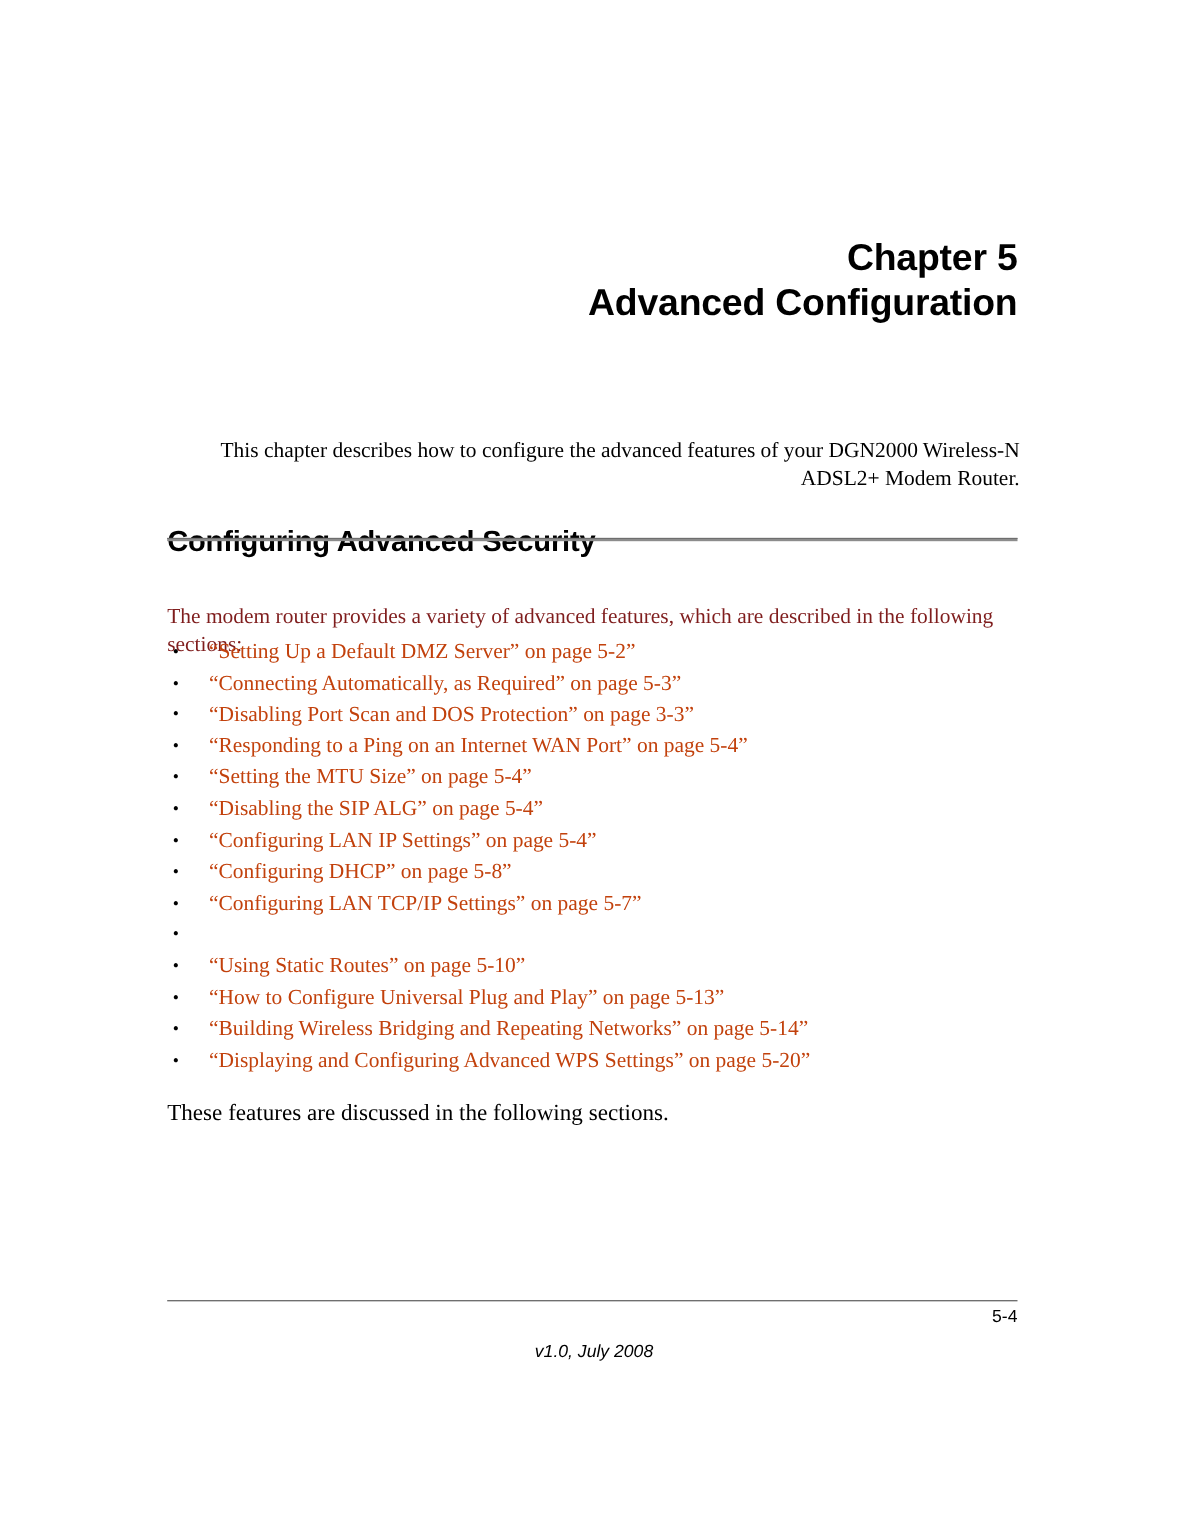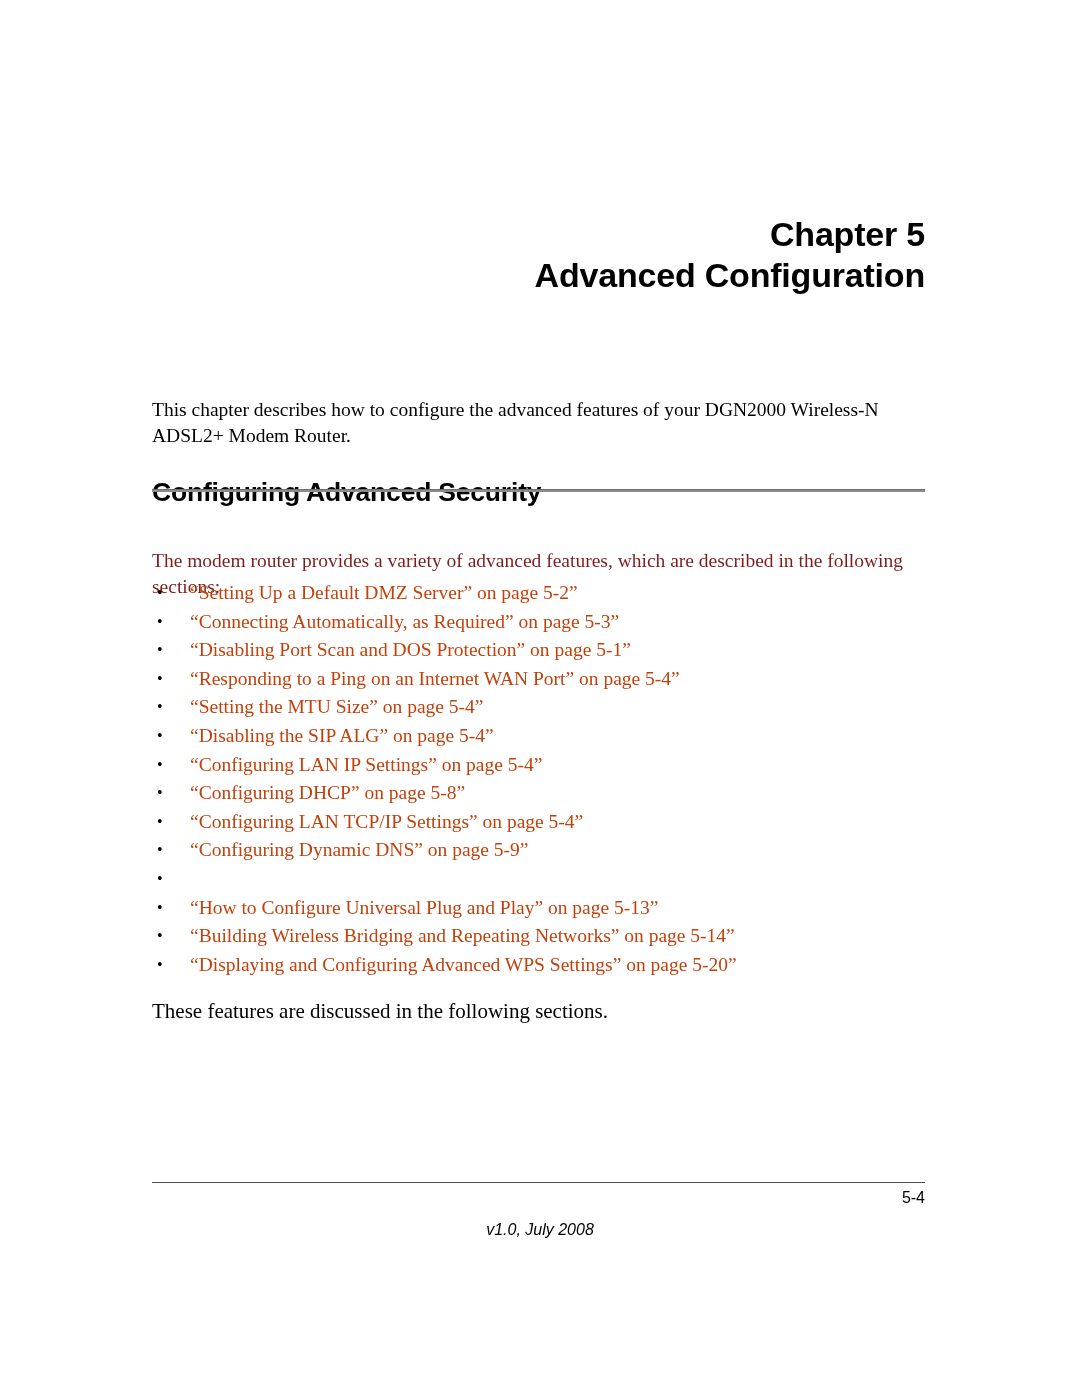--- a/index.html
+++ b/index.html
@@ -43,21 +43,21 @@
   .chapter-title .chapter-num { }
 
   
   .intro-para {
     position: absolute;
     left: 152px;
     top: 377px;
     width: 775px;
     font-size: 19.5px;
     line-height: 26px;
-    text-align: left;
+    text-align: right;
     color: #000000;
   }
 
   
   .section-heading {
     position: absolute;
     left: 152px;
     top: 455px;
     width: 775px;
     font-family: "Liberation Sans", "DejaVu Sans", sans-serif;
@@ -179,29 +179,29 @@
   <p class="intro-para">This chapter describes how to configure the advanced features of your DGN2000 Wireless-N ADSL2+ Modem Router.</p>
 
   <h2 class="section-heading">Configuring Advanced Security</h2>
   <div class="section-rule"></div>
 
   <p class="lead-para">The modem router provides a variety of advanced features, which are described in the following sections:</p>
 
   <ul class="link-list">
     <li><span class="bullet">•</span><a class="xref" href="#">“Setting Up a Default DMZ Server” on page 5-2”</a></li>
     <li><span class="bullet">•</span><a class="xref" href="#">“Connecting Automatically, as Required” on page 5-3”</a></li>
-    <li><span class="bullet">•</span><a class="xref" href="#">“Disabling Port Scan and DOS Protection” on page 5-1”</a></li>
+    <li><span class="bullet">•</span><a class="xref" href="#">“Disabling Port Scan and DOS Protection” on page 3-3”</a></li>
     <li><span class="bullet">•</span><a class="xref" href="#">“Responding to a Ping on an Internet WAN Port” on page 5-4”</a></li>
     <li><span class="bullet">•</span><a class="xref" href="#">“Setting the MTU Size” on page 5-4”</a></li>
     <li><span class="bullet">•</span><a class="xref" href="#">“Disabling the SIP ALG” on page 5-4”</a></li>
     <li><span class="bullet">•</span><a class="xref" href="#">“Configuring LAN IP Settings” on page 5-4”</a></li>
     <li><span class="bullet">•</span><a class="xref" href="#">“Configuring DHCP” on page 5-8”</a></li>
-    <li><span class="bullet">•</span><a class="xref" href="#">“Configuring LAN TCP/IP Settings” on page 5-4”</a></li>
-    <li><span class="bullet">•</span><a class="xref" href="#">“Configuring Dynamic DNS” on page 5-9”</a></li>
+    <li><span class="bullet">•</span><a class="xref" href="#">“Configuring LAN TCP/IP Settings” on page 5-7”</a></li>
     <li><span class="bullet">•</span></li>
+    <li><span class="bullet">•</span><a class="xref" href="#">“Using Static Routes” on page 5-10”</a></li>
     <li><span class="bullet">•</span><a class="xref" href="#">“How to Configure Universal Plug and Play” on page 5-13”</a></li>
     <li><span class="bullet">•</span><a class="xref" href="#">“Building Wireless Bridging and Repeating Networks” on page 5-14”</a></li>
     <li><span class="bullet">•</span><a class="xref" href="#">“Displaying and Configuring Advanced WPS Settings” on page 5-20”</a></li>
   </ul>
 
   <p class="closing-para">These features are discussed in the following sections.</p>
 
   <div class="footer-rule"></div>
   <div class="page-number">5-4</div>
   <div class="doc-version">v1.0, July 2008</div>

